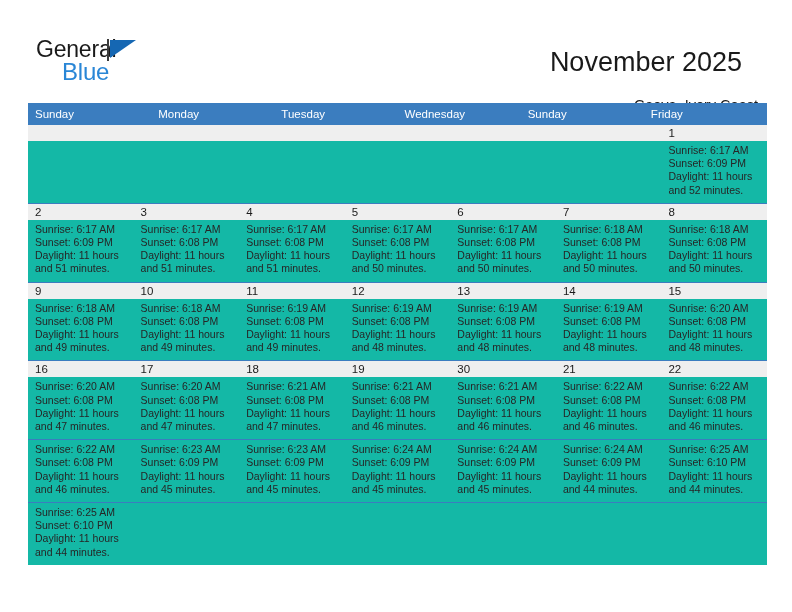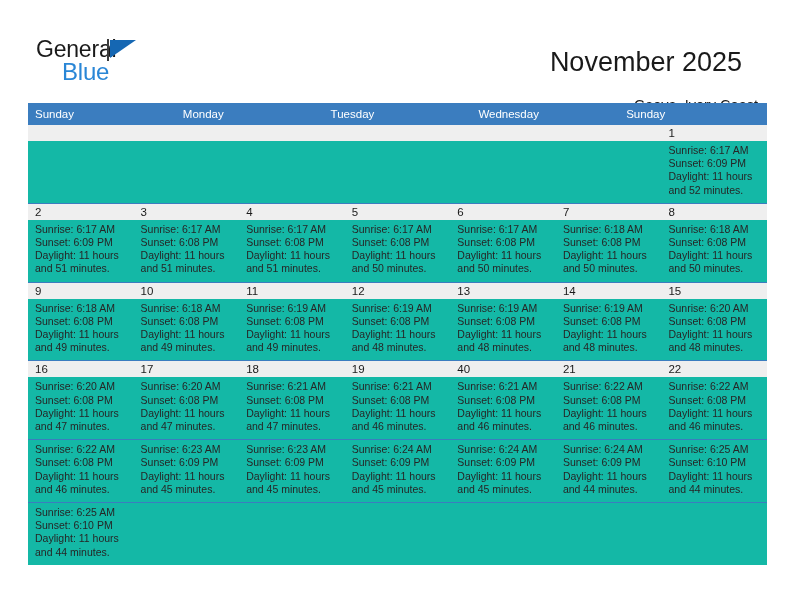--- a/index.html
+++ b/index.html
@@ -186,20 +186,21 @@
   </div>
 
   <div class="calendar">
 
     <div class="weekday-row">
       <div class="weekday">Sunday</div>
       <div class="weekday">Monday</div>
       <div class="weekday">Tuesday</div>
       <div class="weekday">Wednesday</div>
       <div class="weekday">Sunday</div>
+      <div class="weekday">Friday</div>
     </div>
 
     <div id="weeks-container">
         <div class="week-row">
           <div class="daynum-band">
             <div class="daynum"></div>
             <div class="daynum"></div>
             <div class="daynum"></div>
             <div class="daynum"></div>
             <div class="daynum"></div>
@@ -360,21 +361,21 @@
               <div class="detail-line">and 48 minutes.</div>
             </div>
           </div>
         </div>
         <div class="week-row">
           <div class="daynum-band">
             <div class="daynum">16</div>
             <div class="daynum">17</div>
             <div class="daynum">18</div>
             <div class="daynum">19</div>
-            <div class="daynum">40</div>
+            <div class="daynum">30</div>
             <div class="daynum">21</div>
             <div class="daynum">22</div>
           </div>
           <div class="detail-band">
             <div class="daycell-detail">
               <div class="detail-line">Sunrise: 6:20 AM</div>
               <div class="detail-line">Sunset: 6:08 PM</div>
               <div class="detail-line">Daylight: 11 hours</div>
               <div class="detail-line">and 47 minutes.</div>
             </div>

